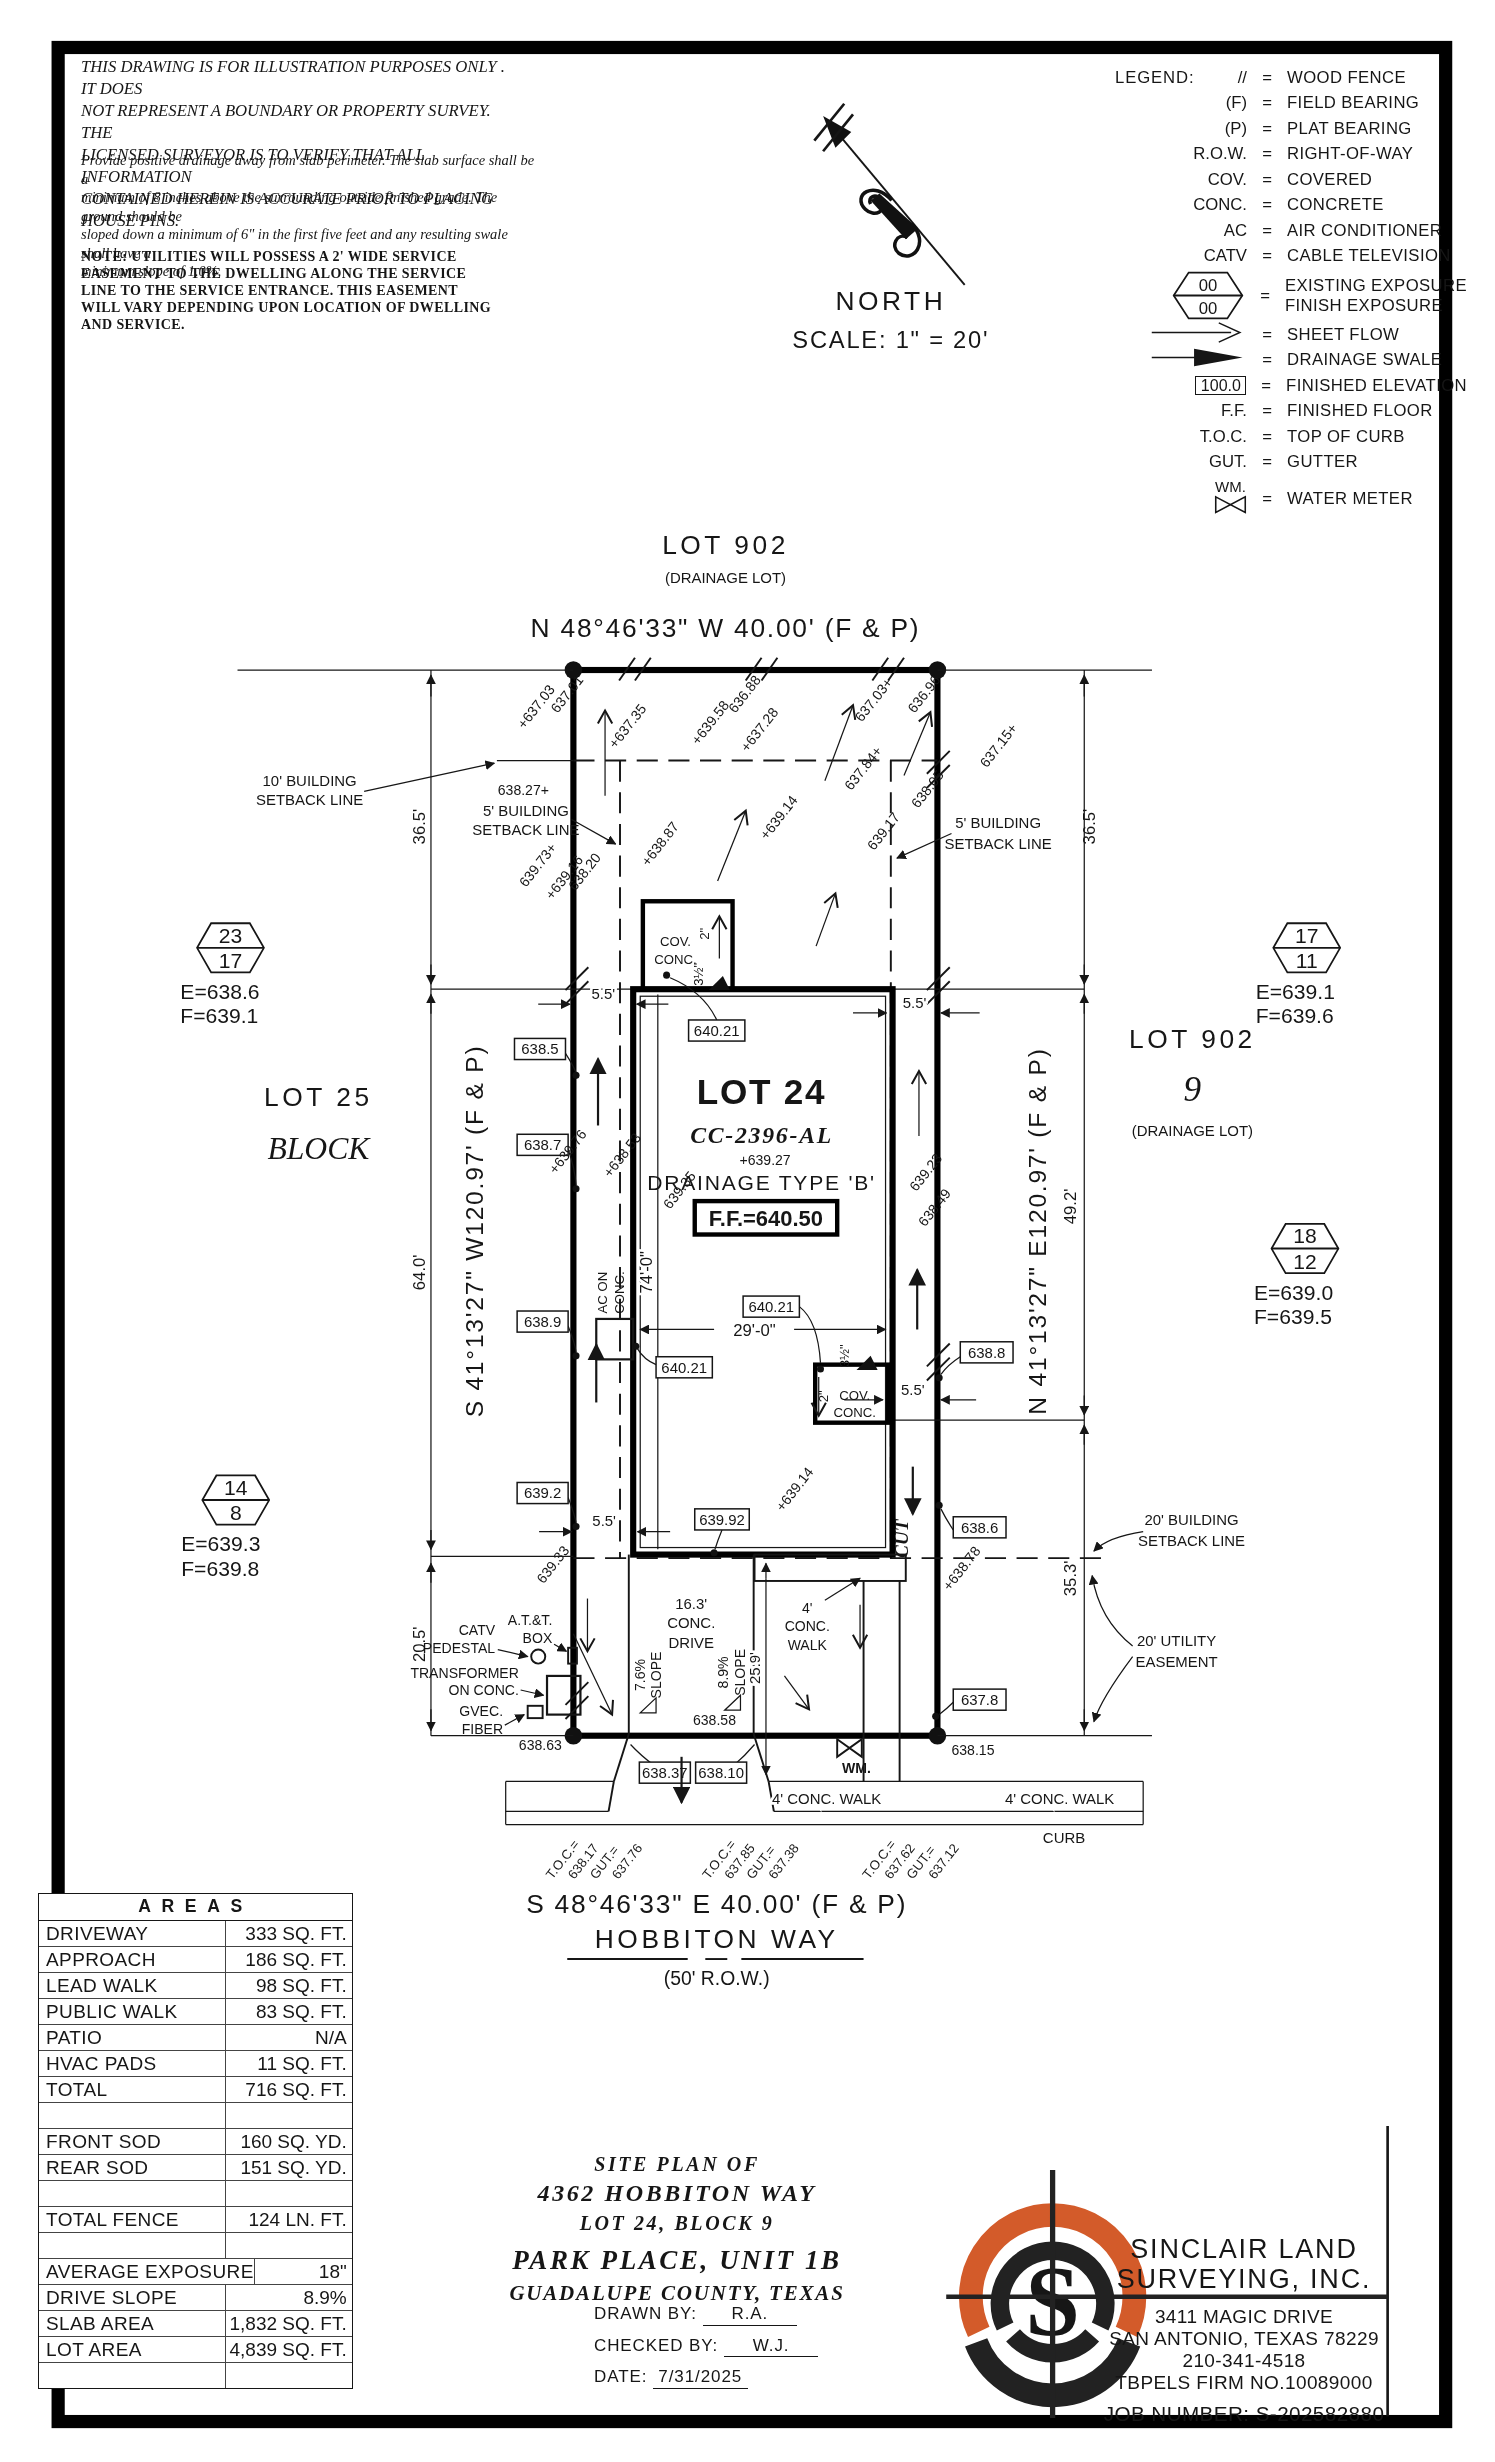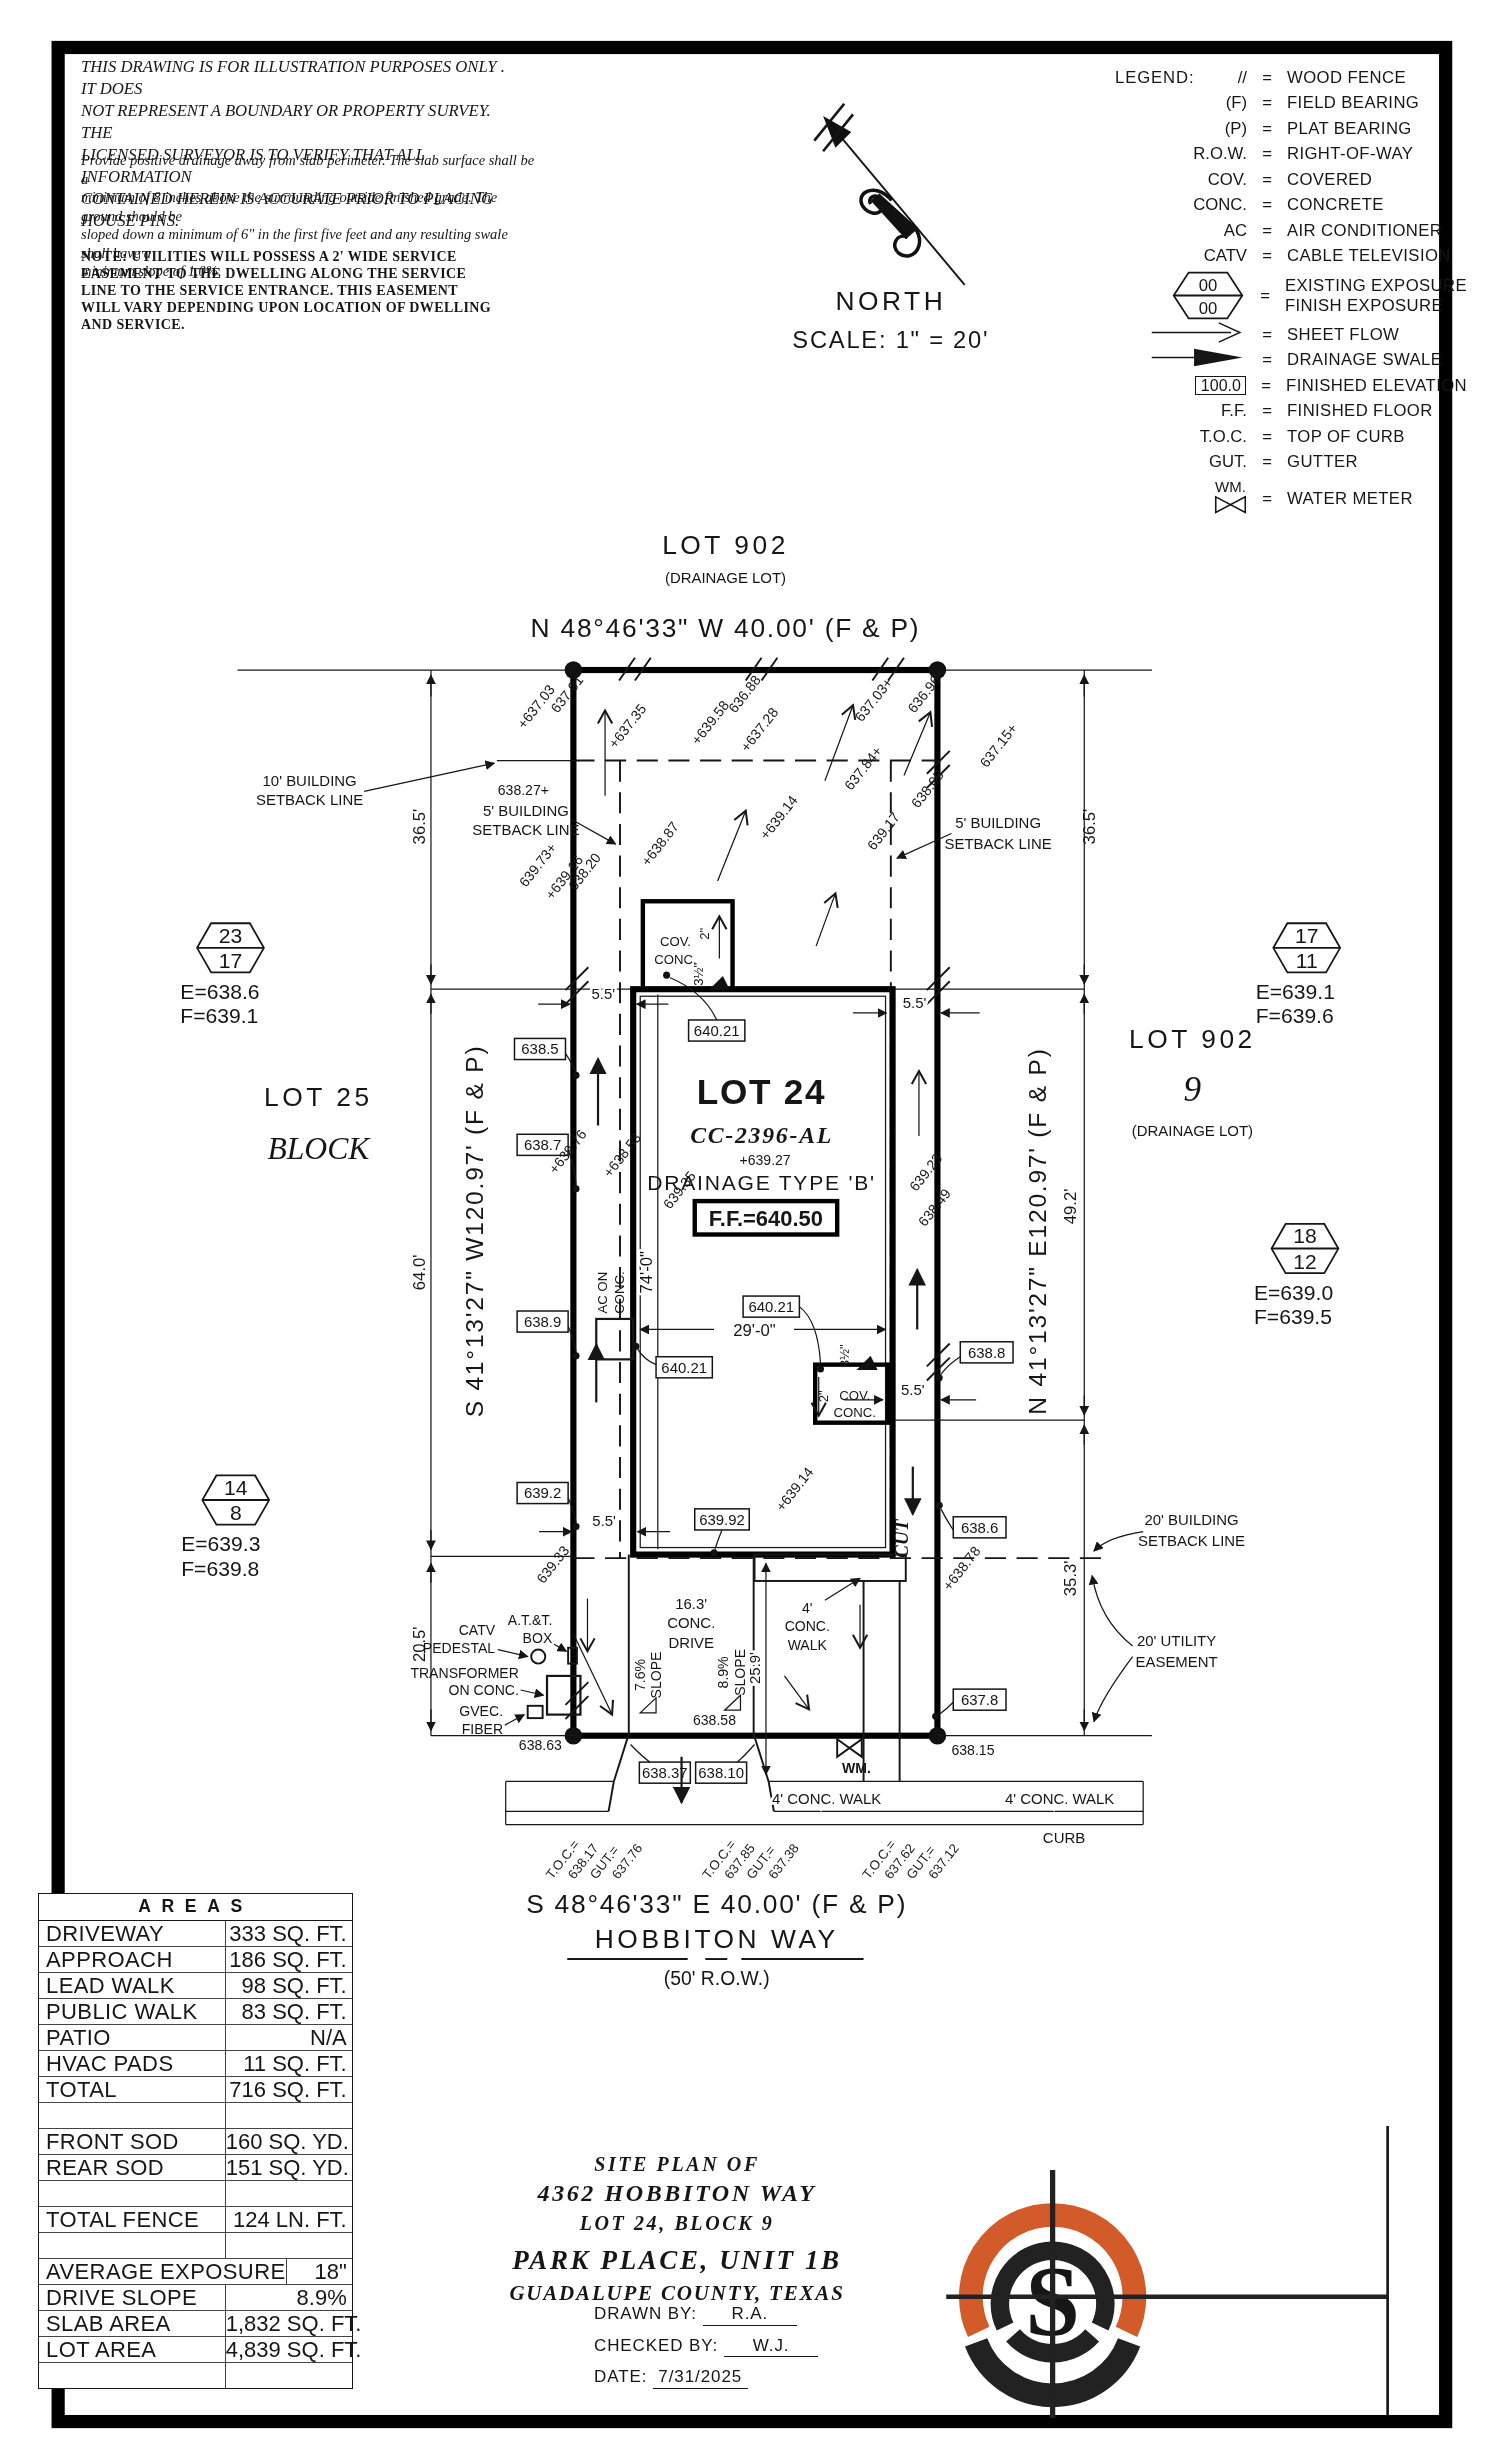--- a/index.html
+++ b/index.html
@@ -27,21 +27,21 @@
   .disc3{font:bold 14px/17px "Liberation Serif","DejaVu Serif",serif;white-space:pre-line;letter-spacing:0.4px}
   .legend{font-size:16.7px}
   .lg-row{display:flex;align-items:center;height:25.5px}
   .lg-sym{width:132px;text-align:right;padding-right:0px;white-space:nowrap}
   .lg-eq{width:40px;text-align:center}
   .lg-desc{white-space:nowrap;letter-spacing:0.4px}
   .lg-title{position:absolute;left:0;top:2.6px;letter-spacing:0.9px}
   .lg-box{border:1.4px solid #161616;padding:0 4.4px;font-size:16px}
   .areas{border:1.9px solid #161616;background:#fff}
   .ar-title{height:25.5px;line-height:25.5px;text-align:center;font-weight:bold;font-size:17.6px;letter-spacing:10.6px;border-bottom:1.8px solid #161616}
-  .ar-row{display:flex;height:25px;line-height:25px;border-bottom:1.1px solid #444;font-size:22px}
+  .ar-row{display:flex;height:25px;line-height:25px;border-bottom:1.1px solid #444;font-size:19px}
   .ar-row:last-child{border-bottom:none}
   .ar-l{flex:1;padding-left:7px;letter-spacing:0.4px;white-space:nowrap}
   .ar-v{width:121px;text-align:right;padding-right:5.3px;border-left:1.2px solid #444;white-space:nowrap}
   .tb{text-align:center;font-family:"Liberation Serif","DejaVu Serif",serif;font-style:italic;font-weight:bold}
   .tb .t1{font-size:20px;letter-spacing:2.6px}
   .tb .t2{font-size:24px;letter-spacing:2.6px;margin-top:4.4px}
   .tb .t3{font-size:20px;letter-spacing:2.6px;margin-top:4.4px}
   .tb .t4{font-size:27px;letter-spacing:2.6px;margin-top:10px}
   .tb .t5{font-size:21px;letter-spacing:1.8px;margin-top:5.3px}
   .fields{font-size:17px;letter-spacing:0.9px}
@@ -673,15 +673,25 @@
   <div class="t3">LOT 24, BLOCK 9</div>
   <div class="t4">PARK PLACE, UNIT 1B</div>
   <div class="t5">GUADALUPE COUNTY, TEXAS</div>
 </div>
 <div class="abs fields" style="left:594px;top:2304px">
   <div class="f-row"><span>DRAWN BY:</span> <span class="f-val">R.A.</span></div>
   <div class="f-row"><span>CHECKED BY:</span> <span class="f-val">W.J.</span></div>
   <div class="f-row"><span>DATE:</span> <span class="f-val">7/31/2025</span></div>
 </div>
 
-
+<div class="abs co" style="left:1099px;top:2234px;width:290px">
+  <div class="n">SINCLAIR LAND</div>
+  <div class="n">SURVEYING, INC.</div>
+  <div style="height:12.3px"></div>
+  <div class="a">3411 MAGIC DRIVE</div>
+  <div class="a">SAN ANTONIO, TEXAS 78229</div>
+  <div class="a">210-341-4518</div>
+  <div class="a">TBPELS FIRM NO.10089000</div>
+  <div class="j">JOB NUMBER: S-202582880</div>
 </div>
 
+</div>
+
 
 </body></html>

